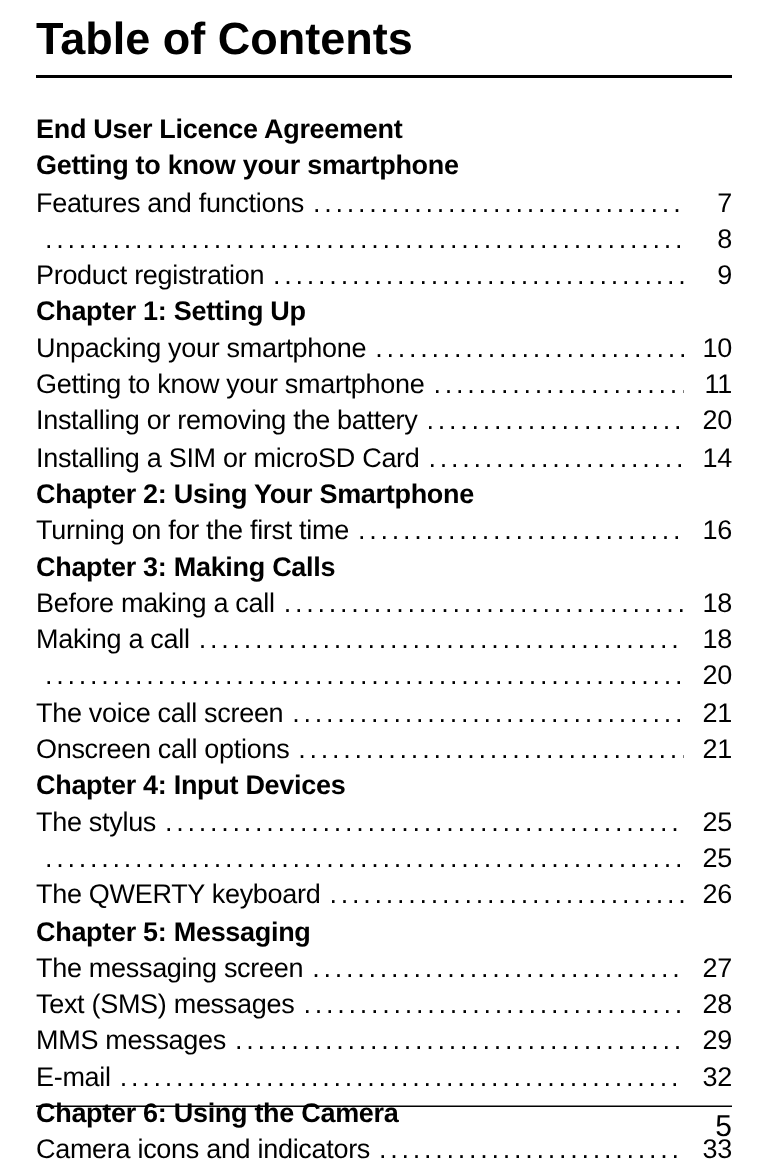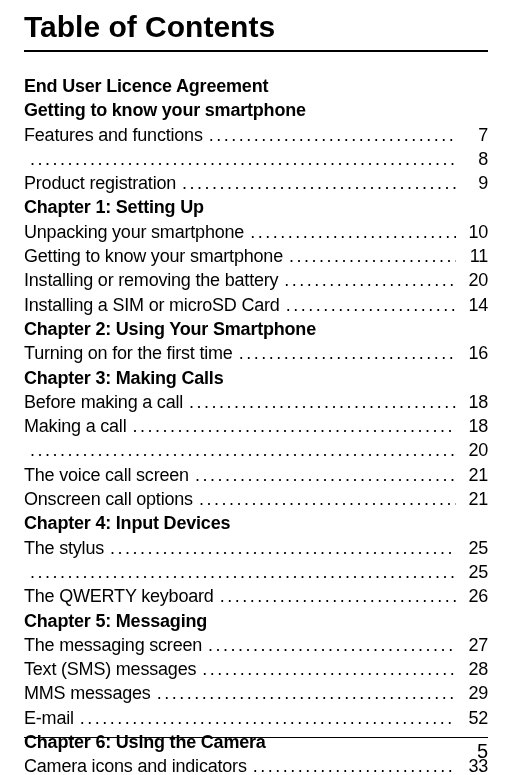--- a/index.html
+++ b/index.html
@@ -179,21 +179,21 @@
   <span class="toc-page">28</span>
 </div>
 <div class="toc-line">
   <span class="toc-label">MMS messages</span>
   <span class="toc-dots"></span>
   <span class="toc-page">29</span>
 </div>
 <div class="toc-line">
   <span class="toc-label">E-mail</span>
   <span class="toc-dots"></span>
-  <span class="toc-page">52</span>
+  <span class="toc-page">32</span>
 </div>
 
 <div class="section">Chapter 6: Using the Camera</div>
 
 <div class="toc-line">
   <span class="toc-label">Camera icons and indicators</span>
   <span class="toc-dots"></span>
   <span class="toc-page">33</span>
 </div>
 

